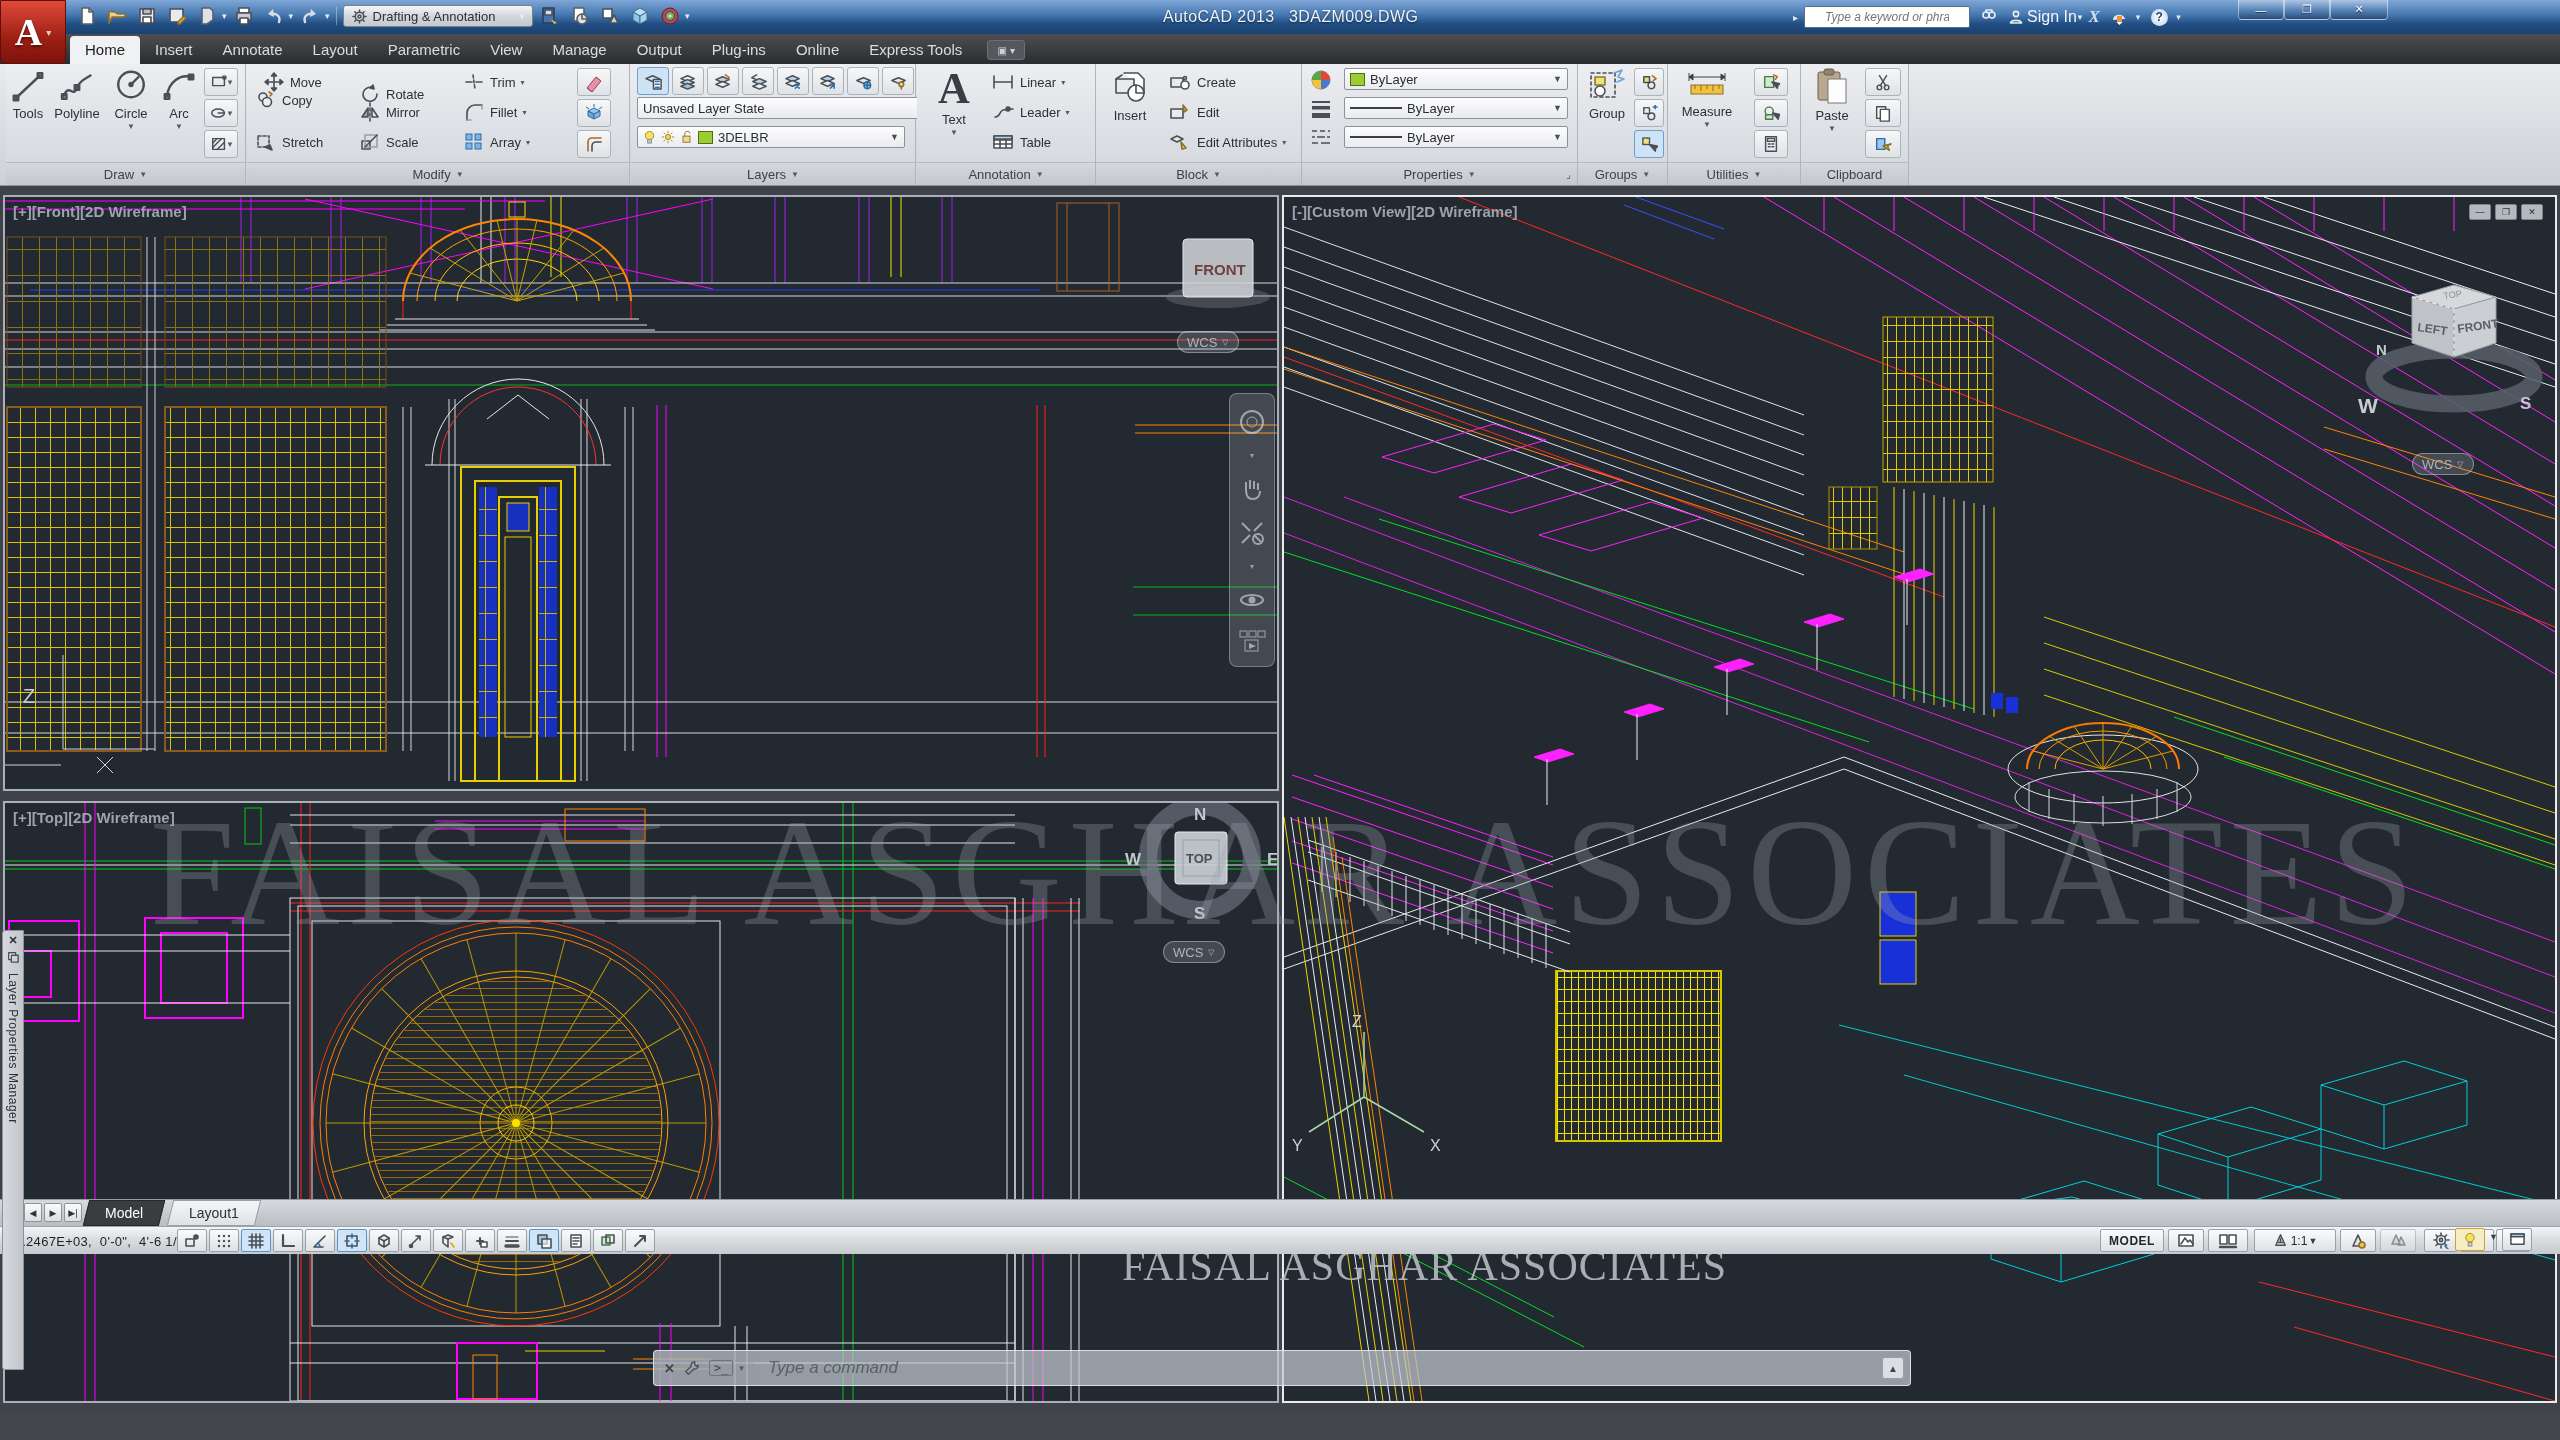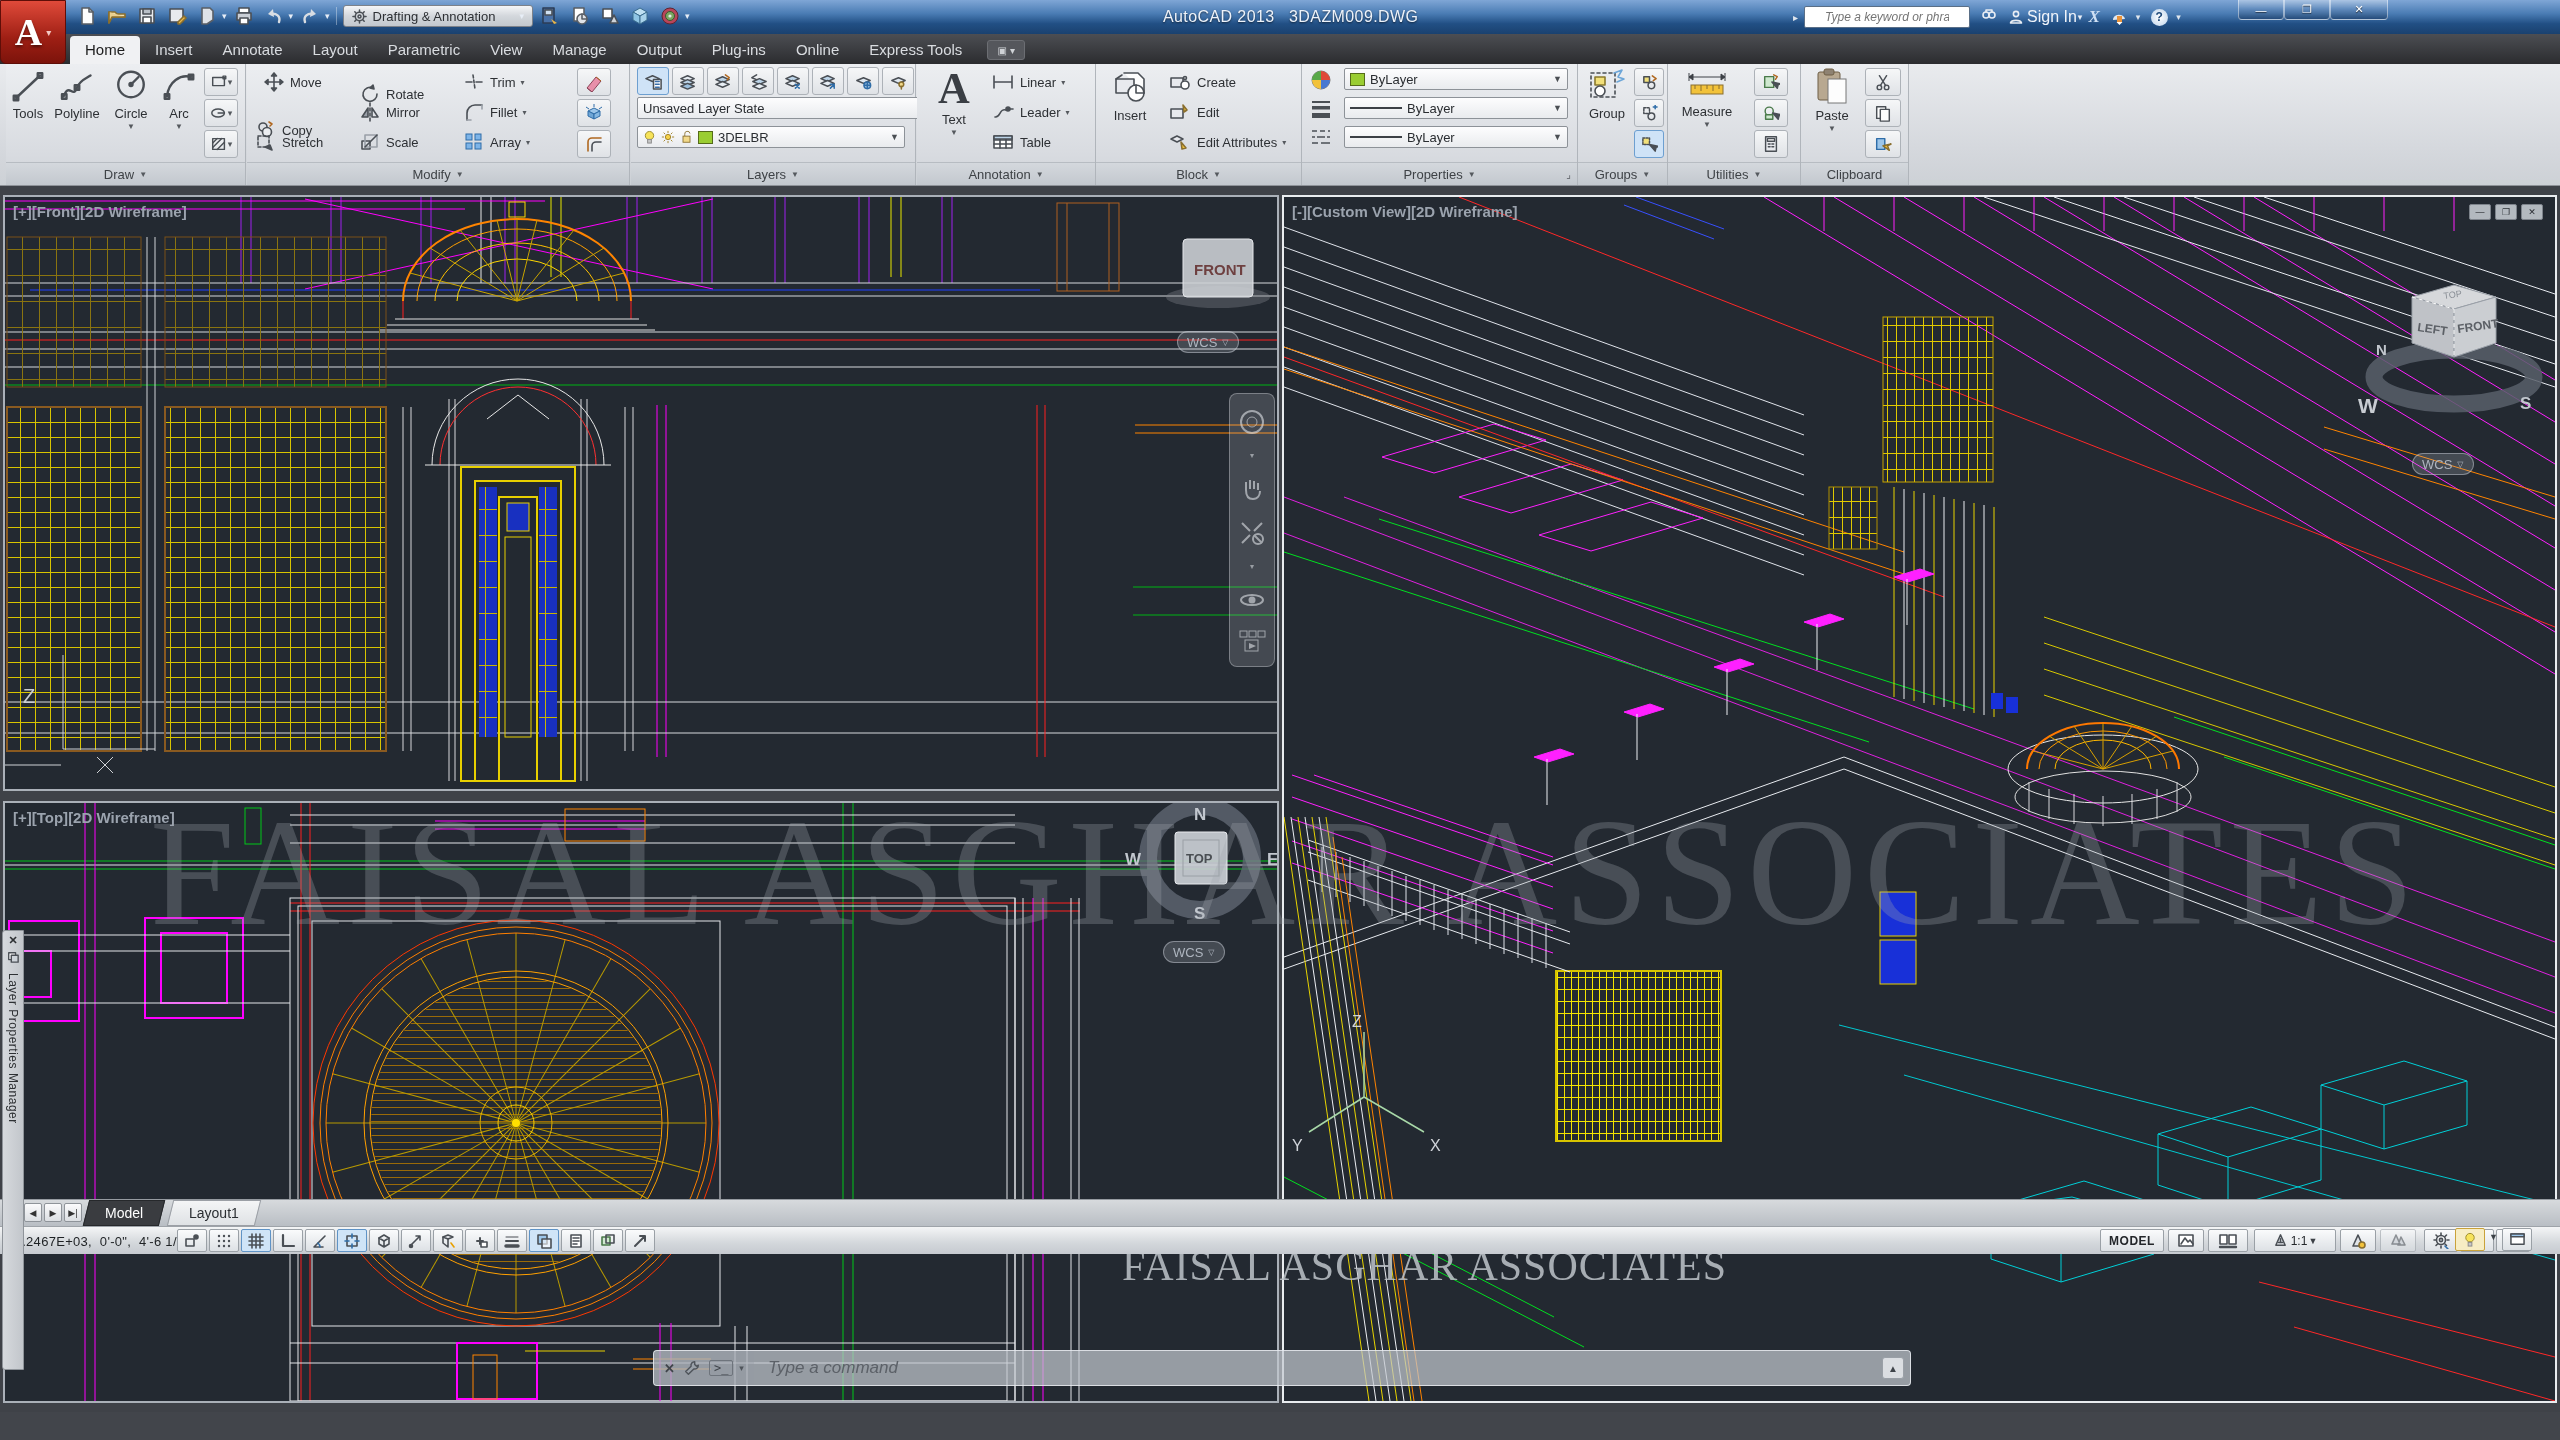--- a/index.html
+++ b/index.html
@@ -345,21 +345,21 @@
       </div>
   </div>
 
   <div class="panel" style="left:247px;width:383px">
     <div class="rowbtn" style="position:absolute;left:16px;top:4px">
         <svg class="ic" width="22" height="22" viewBox="0 0 22 22">
           <path d="M11 2v18M2 11h18M11 2l-2.5 3h5zM11 20l-2.5-3h5zM2 11l3-2.5v5zM20 11l-3-2.5v5z" fill="#4a4f55"></path>
         </svg>
         <span>Move</span>
       </div>
-    <div class="rowbtn" style="position:absolute;left:8px;top:52px">
+    <div class="rowbtn" style="position:absolute;left:8px;top:22px">
         <svg class="ic" width="22" height="22" viewBox="0 0 22 22">
           <circle cx="8" cy="8" r="4"></circle>
           <circle cx="12" cy="13" r="4.5" fill="#eceef1"></circle>
           <path d="M14 3l3 2-2 2" stroke="#b06820"></path>
         </svg>
         <span>Copy</span>
       </div>
     <div class="rowbtn" style="position:absolute;left:8px;top:64px">
         <svg class="ic" width="22" height="22" viewBox="0 0 22 22">
           <rect x="3" y="5" width="11" height="11" stroke-dasharray="3 2"></rect>

